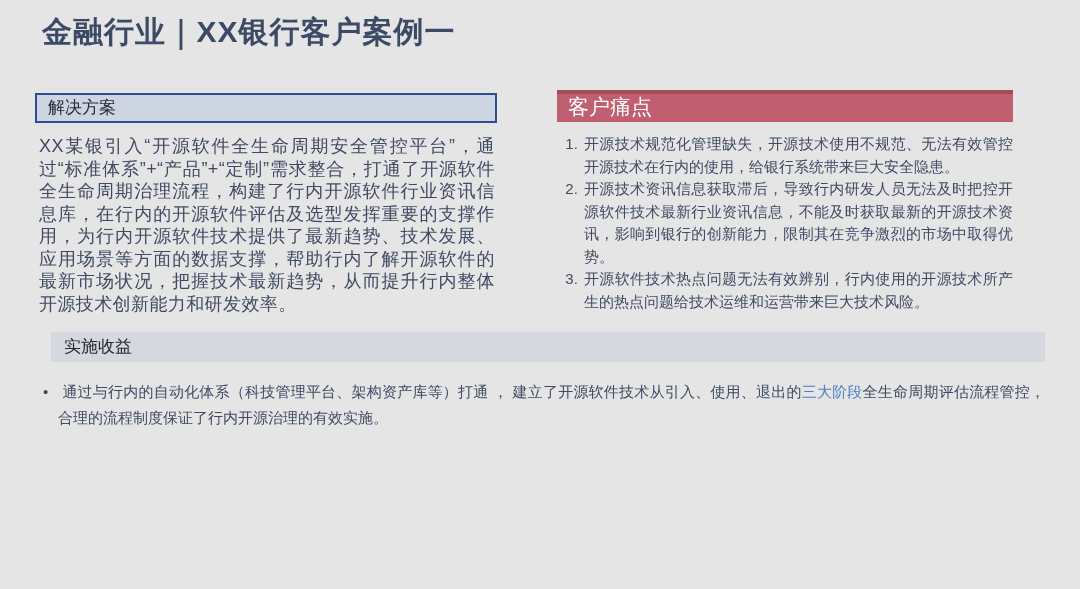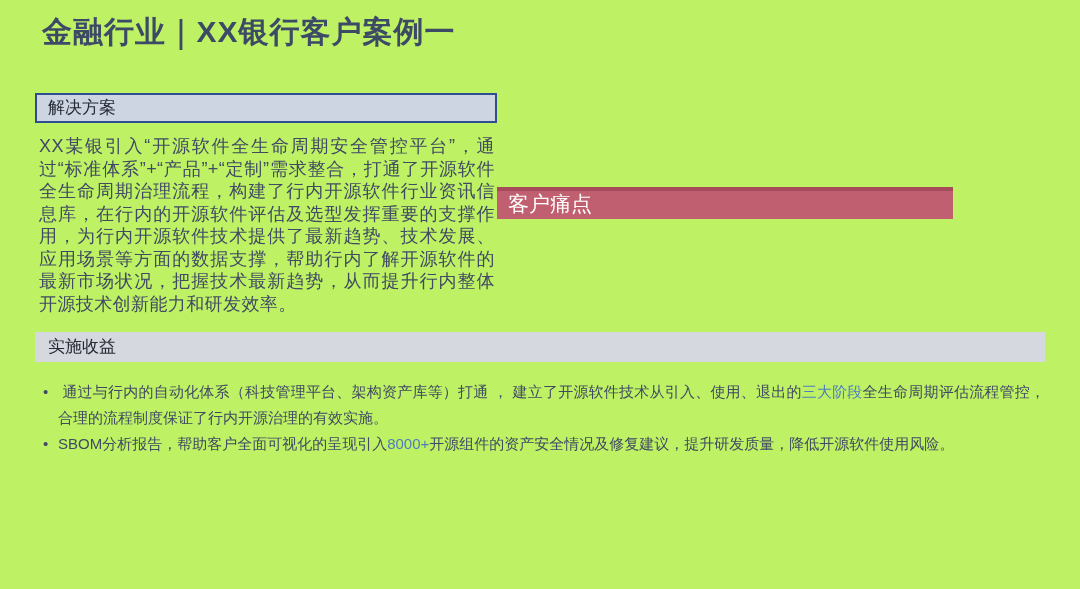--- a/index.html
+++ b/index.html
@@ -1,27 +1,27 @@
 <!DOCTYPE html>
 <html style="--title_text: #3d4a66; --body_text: #404a63; --solution_header_bg: #cdd4e2; --solution_header_border: #2f4e8f; --pain_header_bg: #c05f6f; --pain_header_top: #a54b5a; --pain_header_text: #ffffff; --benefits_header_bg: #d5d8de; --header_text_dark: #262b36; --highlight_blue: #4f7dbf;"><head>
 <meta charset="utf-8">
 <style>
   html,body { margin:0; padding:0; background:#fff; }
   .slide {
-    position:relative; width:1080px; height:589px; background:#bef264;
+    position:relative; width:1080px; height:589px; background:#e5e5e5;
     font-family:"Liberation Sans","DejaVu Sans",sans-serif; overflow:hidden;
   }
   .title {
     position:absolute; left:42px; top:12px; margin:0;
     font-size:30px; font-weight:bold; letter-spacing:1px;
     color:var(--title_text,#3d4a66);
   }
   .columns {
     position:absolute; top:90px; left:35px; width:1010px;
-    display:flex; align-items:center;
+    display:flex; gap:60px; align-items:flex-start;
   }
   .col-left { width:462px; box-sizing:border-box; }
   .col-right { width:456px; box-sizing:border-box; }
   .sol-header {
     margin-top:3px; box-sizing:border-box; height:30px;
     border:2px solid var(--solution_header_border,#2f4e8f);
     background:var(--solution_header_bg,#cdd4e2);
     font-family:"Liberation Serif","DejaVu Serif",serif;
     font-size:17px; color:var(--header_text_dark,#262b36);
     line-height:26px; padding-left:11px;
@@ -44,21 +44,21 @@
     font-size:15px; line-height:22.5px; text-align:justify;
     color:var(--body_text,#404a63);
   }
   .pain-list li { margin:0; padding-left:2px; }
   .benefits { position:absolute; left:35px; top:332px; width:1010px; }
   .ben-header {
     box-sizing:border-box; height:30px;
     background:var(--benefits_header_bg,#d5d8de);
     font-family:"Liberation Serif","DejaVu Serif",serif;
     font-size:17px; color:var(--header_text_dark,#262b36);
-    line-height:30px; padding-left:13px;
+    line-height:30px; padding-left:13px;margin-left:16px;
   }
   .ben-list {
     list-style:none; margin:17px 0 0 0; padding:0;
     font-size:15px; line-height:26px; color:var(--body_text,#404a63);
   }
   .ben-list li { position:relative; padding-left:23px; text-align:justify; }
   .ben-list li::before {
     content:"\2022"; position:absolute; left:8px; top:0;
     color:var(--body_text,#404a63);
   }
@@ -77,27 +77,31 @@
       <div class="sol-header">
         <span>解决方案</span>
       </div>
       <p class="sol-body">XX某银引入“开源软件全生命周期安全管控平台”，通过“标准体系”+“产品”+“定制”需求整合，打通了开源软件全生命周期治理流程，构建了行内开源软件行业资讯信息库，在行内的开源软件评估及选型发挥重要的支撑作用，为行内开源软件技术提供了最新趋势、技术发展、应用场景等方面的数据支撑，帮助行内了解开源软件的最新市场状况，把握技术最新趋势，从而提升行内整体开源技术创新能力和研发效率。</p>
     </section>
 
     <section class="col-right">
       <div class="pain-header">
         <span>客户痛点</span>
       </div>
+      <ol class="pain-list">
+        <li>开源技术规范化管理缺失，开源技术使用不规范、无法有效管控开源技术在行内的使用，给银行系统带来巨大安全隐患。</li>
+        <li>开源技术资讯信息获取滞后，导致行内研发人员无法及时把控开源软件技术最新行业资讯信息，不能及时获取最新的开源技术资讯，影响到银行的创新能力，限制其在竞争激烈的市场中取得优势。</li>
+        <li>开源软件技术热点问题无法有效辨别，行内使用的开源技术所产生的热点问题给技术运维和运营带来巨大技术风险。</li>
+      </ol>
     </section>
 
   </div>
 
   <section class="benefits">
     <div class="ben-header">
       <span>实施收益</span>
     </div>
     <ul class="ben-list">
       <li><span>&nbsp;通过与行内的自动化体系（科技管理平台、架构资产库等）打通 ，&nbsp;建立了开源软件技术从引入、使用、退出的</span><span class="hl">三大阶段</span><span>全生命周期评估流程管控，合理的流程制度保证了行内开源治理的有效实施。</span></li>
-      <li><span>SBOM分析报告，帮助客户全面可视化的呈现引入</span><span class="hl">8000+</span><span>开源组件的资产安全情况及修复建议，提升研发质量，降低开源软件使用风险。</span></li>
     </ul>
   </section>
 
 </div>
 
 </body></html>

